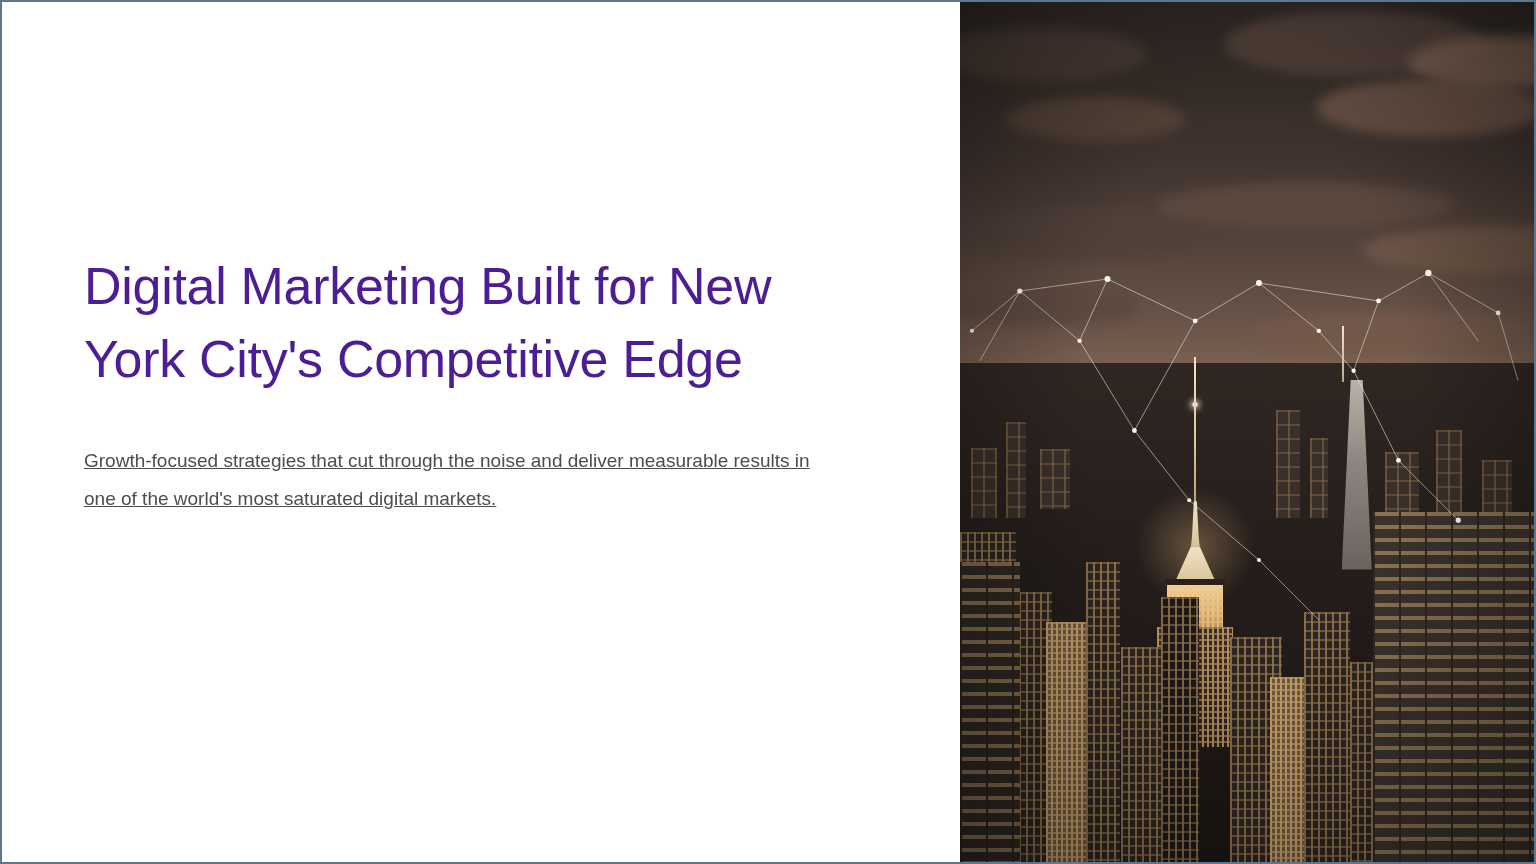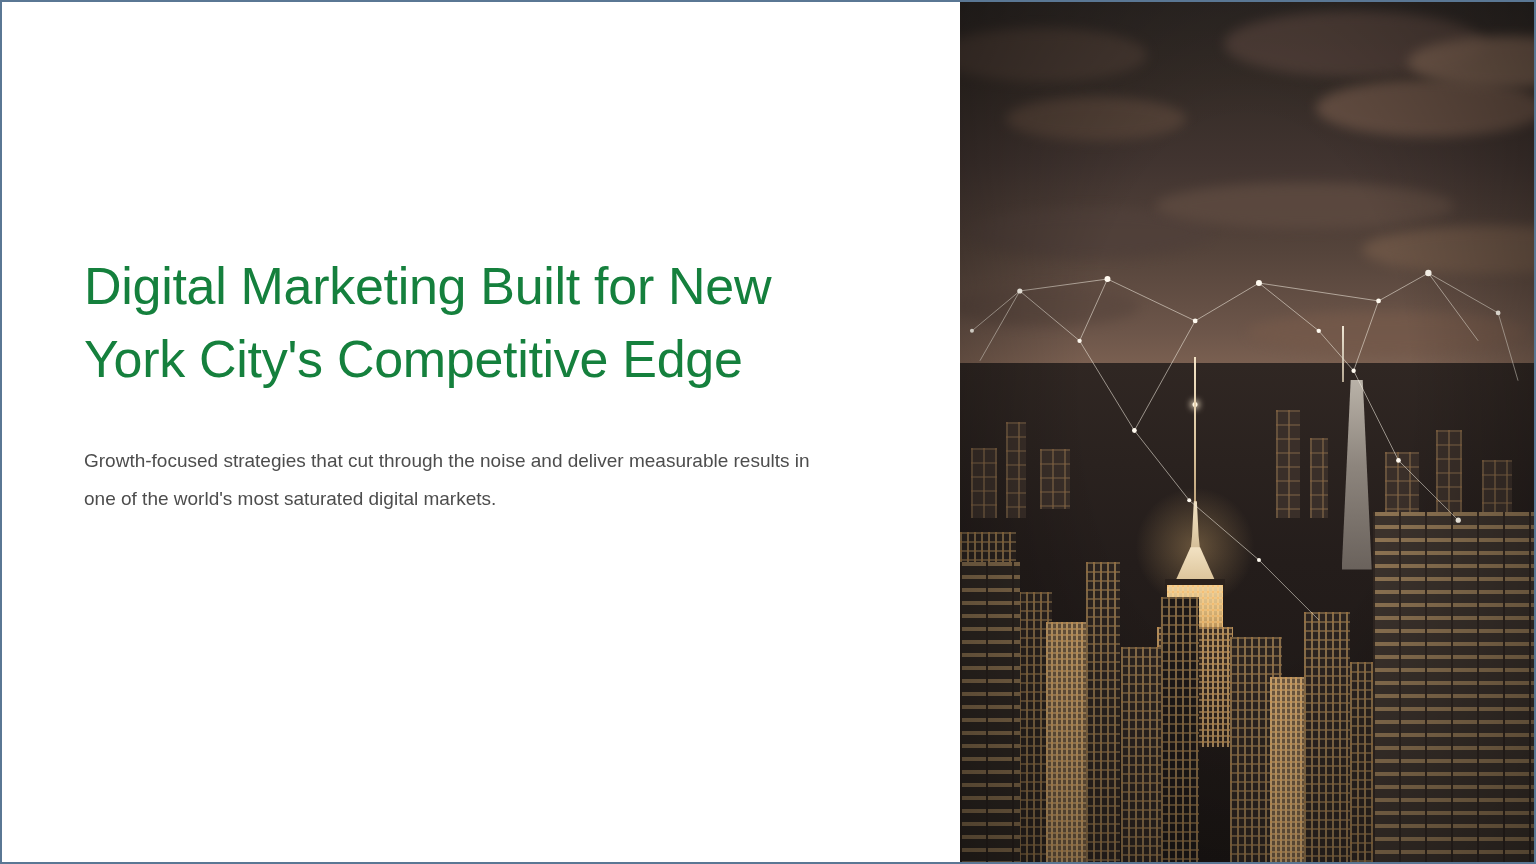--- a/index.html
+++ b/index.html
@@ -29,31 +29,32 @@
   .text-block{
     position:absolute;
     left:82px;
     top:248px;
     width:790px;
   }
   .headline{
     font-size:52px;
     line-height:73px;
     font-weight:400;
-    color:#15803d;
+    color:#4c1d95;
     letter-spacing:-0.3px;
     white-space:pre-line;
   }
   .subhead{
     margin-top:46px;
     font-size:19px;
     line-height:38px;
     font-weight:400;
     color:#4d4d4d;
     width:760px;
+    text-decoration:underline;
   }
   
   .image-panel{
     flex:1 1 auto;
     position:relative;
     overflow:hidden;
     background:#2b2422;
   }
   .city-scene{
     position:absolute;

